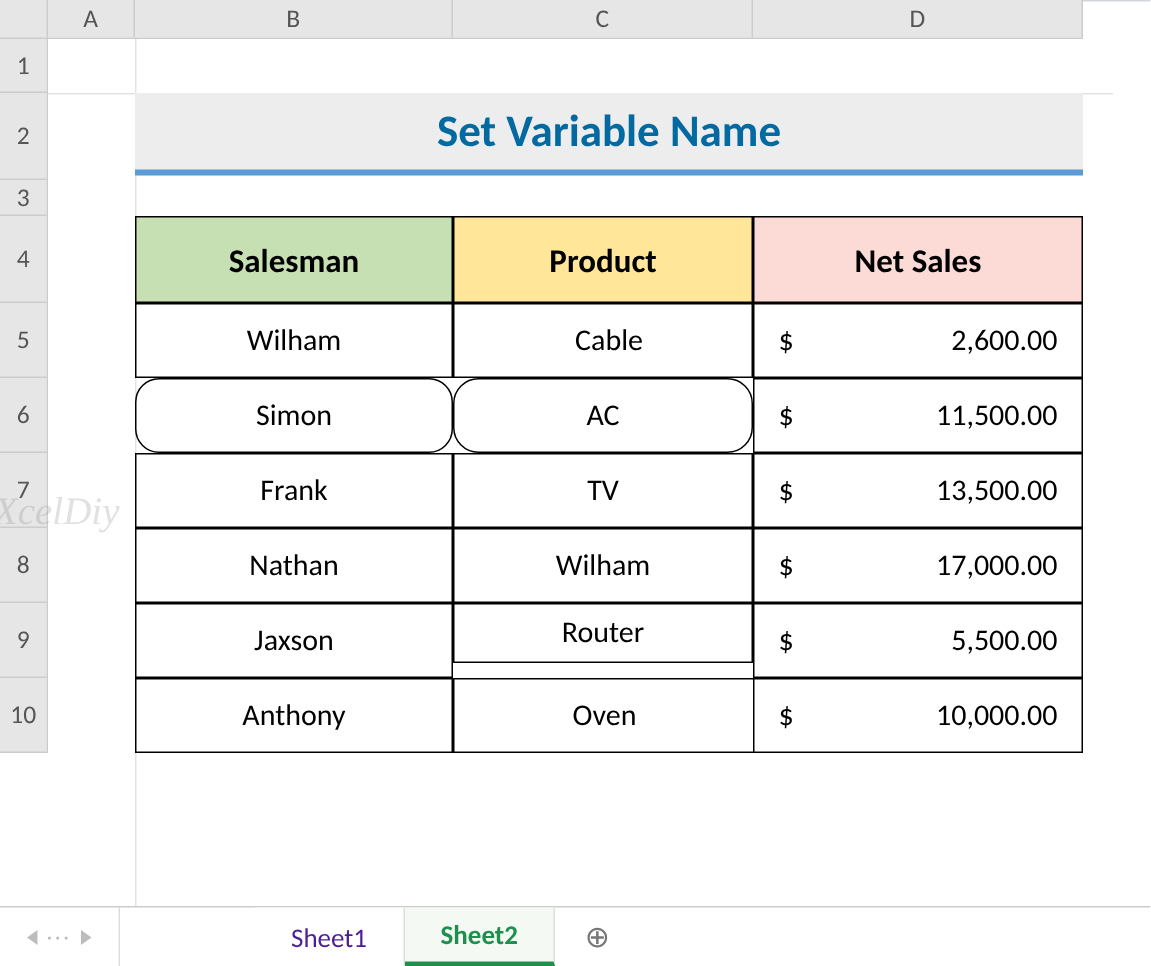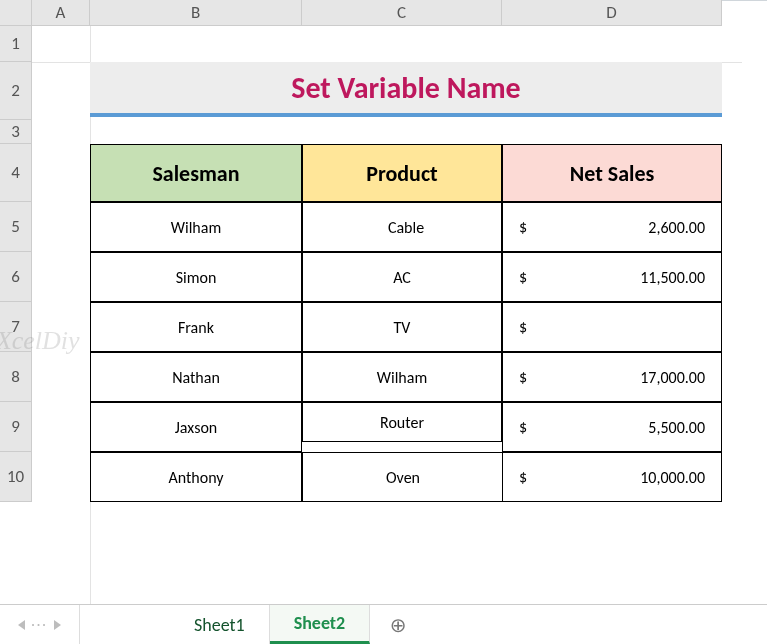--- a/index.html
+++ b/index.html
@@ -75,41 +75,41 @@
 
   .title-cell {
     position: absolute;
     background: #ededed;
     border-bottom: 4px solid #5b9bd5;
     display: flex;
     align-items: center;
     justify-content: center;
     font-size: 30px;
     font-weight: bold;
-    color: #be185d;
+    color: #0369a1;
   }
   .tbl-header {
     position: absolute;
     border: 1px solid #000;
     display: flex;
     align-items: center;
     justify-content: center;
     font-size: 22px;
     font-weight: bold;
   }
   .bg-green { background: #c6e0b4; }
   .bg-yellow { background: #ffe699; }
   .bg-pink  { background: #fcdad5; }
   .tbl-cell {
     position: absolute;
     border: 1px solid #000;
     display: flex;
     align-items: center;
     justify-content: center;
-    font-size: 16px;
+    font-size: 20px;
     background: #fff;
     padding: 0 12px;
   }
   .money { justify-content: space-between; }
   .money .cur { padding-left: 4px; }
   .money .amt { padding-right: 4px; text-align: right; flex: 1; }
 
   .watermark {
     position: absolute;
     left: 50%; top: 300px;
@@ -141,21 +141,21 @@
     color: #bdbdbd;
     font-size: 14px;
   }
   .tab-scroll .dots { letter-spacing: 2px; }
   .tab-spacer { width: 90px; }
   .tab {
     padding: 0 24px;
     display: flex;
     align-items: center;
     font-size: 18px;
-    color: #14532d;
+    color: #4c1d95;
     border-right: 1px solid #ddd;
     background: #fff;
     position: relative;
   }
   .tab.active {
     color: #1f8f4e;
     font-weight: 700;
     background: #f4f9f4;
     border-bottom: 3px solid #1f8f4e;
   }
@@ -214,30 +214,31 @@
     <div class="tbl-header bg-yellow" style="left:270px; top:118px; width:200px; height:58px;">Product</div>
     <div class="tbl-header bg-pink" style="left:470px; top:118px; width:220px; height:58px;">Net Sales</div>
 
     <div id="rows-mount">
         <div class="tbl-cell" style="left: 58px; top: 176px; width: 212px; height: 50px;">Wilham</div>
         <div class="tbl-cell" style="left: 270px; top: 176px; width: 200px; height: 50px; padding-left: 20px;">Cable</div>
         <div class="tbl-cell money" style="left: 470px; top: 176px; width: 220px; height: 50px;">
           <span class="cur">$</span>
           <span class="amt">2,600.00</span>
         </div>
-        <div class="tbl-cell" style="left: 58px; top: 226px; width: 212px; height: 50px;">Simon</div>
-        <div class="tbl-cell" style="left: 270px; top: 226px; width: 200px; height: 50px;">AC</div>
+        <div class="tbl-cell" style="left: 58px; top: 226px; width: 212px; height: 50px; border-radius: 16px;">Simon</div>
+        <div class="tbl-cell" style="left: 270px; top: 226px; width: 200px; height: 50px; border-radius: 17px;">AC</div>
         <div class="tbl-cell money" style="left: 470px; top: 226px; width: 220px; height: 50px;">
           <span class="cur">$</span>
           <span class="amt">11,500.00</span>
         </div>
         <div class="tbl-cell" style="left: 58px; top: 276px; width: 212px; height: 50px;">Frank</div>
         <div class="tbl-cell" style="left: 270px; top: 276px; width: 200px; height: 50px;">TV</div>
         <div class="tbl-cell money" style="left: 470px; top: 276px; width: 220px; height: 50px;">
           <span class="cur">$</span>
+          <span class="amt">13,500.00</span>
         </div>
         <div class="tbl-cell" style="left: 58px; top: 326px; width: 212px; height: 50px;">Nathan</div>
         <div class="tbl-cell" style="left: 270px; top: 326px; width: 200px; height: 50px;">Wilham</div>
         <div class="tbl-cell money" style="left: 470px; top: 326px; width: 220px; height: 50px;">
           <span class="cur">$</span>
           <span class="amt">17,000.00</span>
         </div>
         <div class="tbl-cell" style="left: 58px; top: 376px; width: 212px; height: 50px;">Jaxson</div>
         <div class="tbl-cell" style="left: 270px; top: 376px; width: 200px; height: 40px;">Router</div>
         <div class="tbl-cell money" style="left: 470px; top: 376px; width: 220px; height: 50px;">

